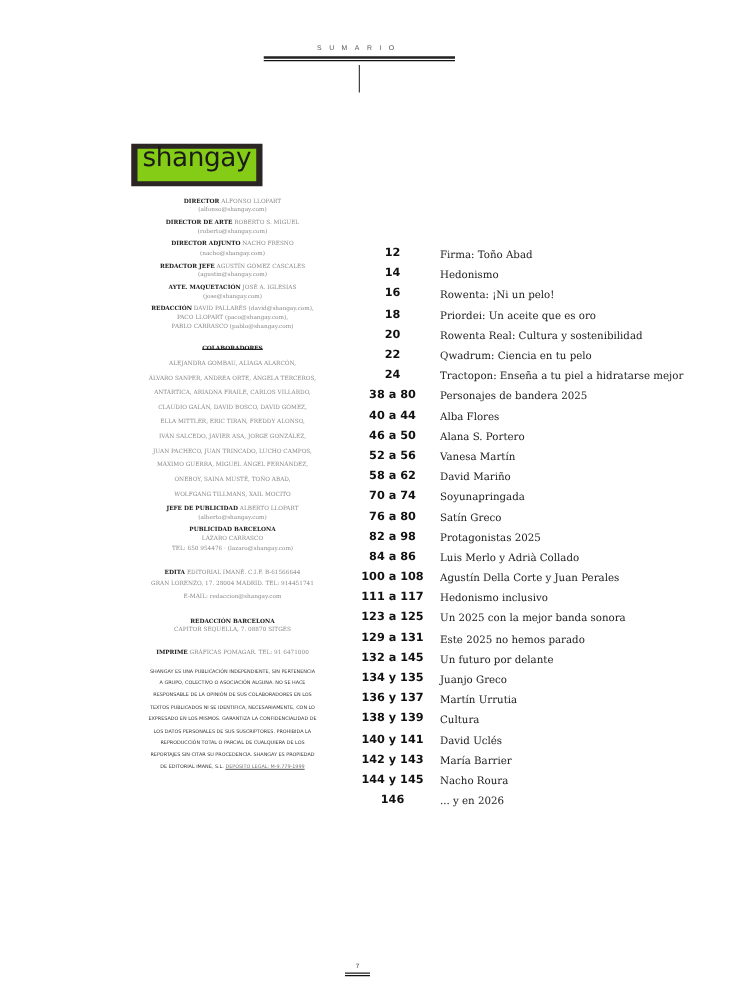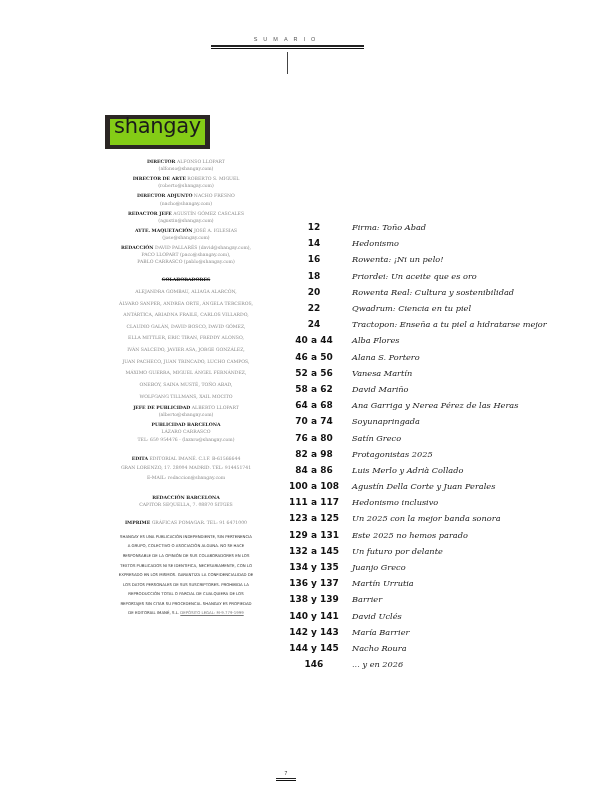--- a/index.html
+++ b/index.html
@@ -17,24 +17,24 @@
 
   .masthead { position: absolute; left: 82px; top: 158px; width: 208px; text-align: center; font-size: 4.6px; line-height: 1.55; color: #8a8a8a; font-family: "DejaVu Serif", serif; }
   .masthead .blk { margin-bottom: 3px; }
   .masthead b { color: #222; font-weight: bold; font-family: "DejaVu Serif", serif; }
   .masthead .heading { color: #222; font-weight: bold; text-decoration: line-through; }
   .masthead .gap { height: 8px; }
   .masthead .collab-line { margin-bottom: 4.5px; }
   .masthead .legal { font-family: "DejaVu Sans", sans-serif; font-size: 3.9px; color: #333; line-height: 2.45; margin-top: 6px; }
   .masthead .legal .link { color: #777; text-decoration: underline; }
 
-  .toc { position: absolute; left: 280px; top: 195px; width: 300px; margin-top: 24px; }
+  .toc { position: absolute; left: 280px; top: 195px; width: 300px; }
   .toc-row { display: flex; align-items: center; height: 16.2px; }
   .toc-page { width: 68px; text-align: center; font-family: "DejaVu Sans", sans-serif; font-weight: bold; font-size: 9px; color: #111; }
-  .toc-title { padding-left: 4px; font-family: "DejaVu Serif", serif; font-style: italic; font-size: 8.2px; color: #222; white-space: nowrap; }
+  .toc-title { padding-left: 4px; font-family: "DejaVu Serif", serif; font-size: 8.2px; color: #222; white-space: nowrap; }
 
   .footer { position: absolute; left: 276px; top: 771px; width: 20px; text-align: center; }
   .footer .num { font-family: "Liberation Sans", sans-serif; font-size: 5px; color: #333; line-height: 1; }
   .footer .r1 { height: 1.2px; background: #222; margin-top: 2px; }
   .footer .r2 { height: 1.2px; background: #111; margin-top: 1px; }
 </style>
 </head>
 <body>
 
 <div class="header">
@@ -146,47 +146,47 @@
   <div class="toc-row">
       <span class="toc-page">18</span>
       <span class="toc-title">Priordei: Un aceite que es oro</span>
     </div>
   <div class="toc-row">
       <span class="toc-page">20</span>
       <span class="toc-title">Rowenta Real: Cultura y sostenibilidad</span>
     </div>
   <div class="toc-row">
       <span class="toc-page">22</span>
-      <span class="toc-title">Qwadrum: Ciencia en tu piel</span>
+      <span class="toc-title">Qwadrum: Ciencia en tu pelo</span>
     </div>
   <div class="toc-row">
       <span class="toc-page">24</span>
       <span class="toc-title">Tractopon: Enseña a tu piel a hidratarse mejor</span>
     </div>
   <div class="toc-row">
+      <span class="toc-page">38 a 80</span>
+      <span class="toc-title">Personajes de bandera 2025</span>
+    </div>
+  <div class="toc-row">
       <span class="toc-page">40 a 44</span>
       <span class="toc-title">Alba Flores</span>
     </div>
   <div class="toc-row">
       <span class="toc-page">46 a 50</span>
       <span class="toc-title">Alana S. Portero</span>
     </div>
   <div class="toc-row">
       <span class="toc-page">52 a 56</span>
       <span class="toc-title">Vanesa Martín</span>
     </div>
   <div class="toc-row">
       <span class="toc-page">58 a 62</span>
       <span class="toc-title">David Mariño</span>
     </div>
   <div class="toc-row">
-      <span class="toc-page">64 a 68</span>
-      <span class="toc-title">Ana Garriga y Nerea Pérez de las Heras</span>
-    </div>
-  <div class="toc-row">
       <span class="toc-page">70 a 74</span>
       <span class="toc-title">Soyunapringada</span>
     </div>
   <div class="toc-row">
       <span class="toc-page">76 a 80</span>
       <span class="toc-title">Satín Greco</span>
     </div>
   <div class="toc-row">
       <span class="toc-page">82 a 98</span>
       <span class="toc-title">Protagonistas 2025</span>
@@ -218,21 +218,21 @@
   <div class="toc-row">
       <span class="toc-page">134 y 135</span>
       <span class="toc-title">Juanjo Greco</span>
     </div>
   <div class="toc-row">
       <span class="toc-page">136 y 137</span>
       <span class="toc-title">Martín Urrutia</span>
     </div>
   <div class="toc-row">
       <span class="toc-page">138 y 139</span>
-      <span class="toc-title">Barrier</span>
+      <span class="toc-title">Cultura</span>
     </div>
   <div class="toc-row">
       <span class="toc-page">140 y 141</span>
       <span class="toc-title">David Uclés</span>
     </div>
   <div class="toc-row">
       <span class="toc-page">142 y 143</span>
       <span class="toc-title">María Barrier</span>
     </div>
   <div class="toc-row">

